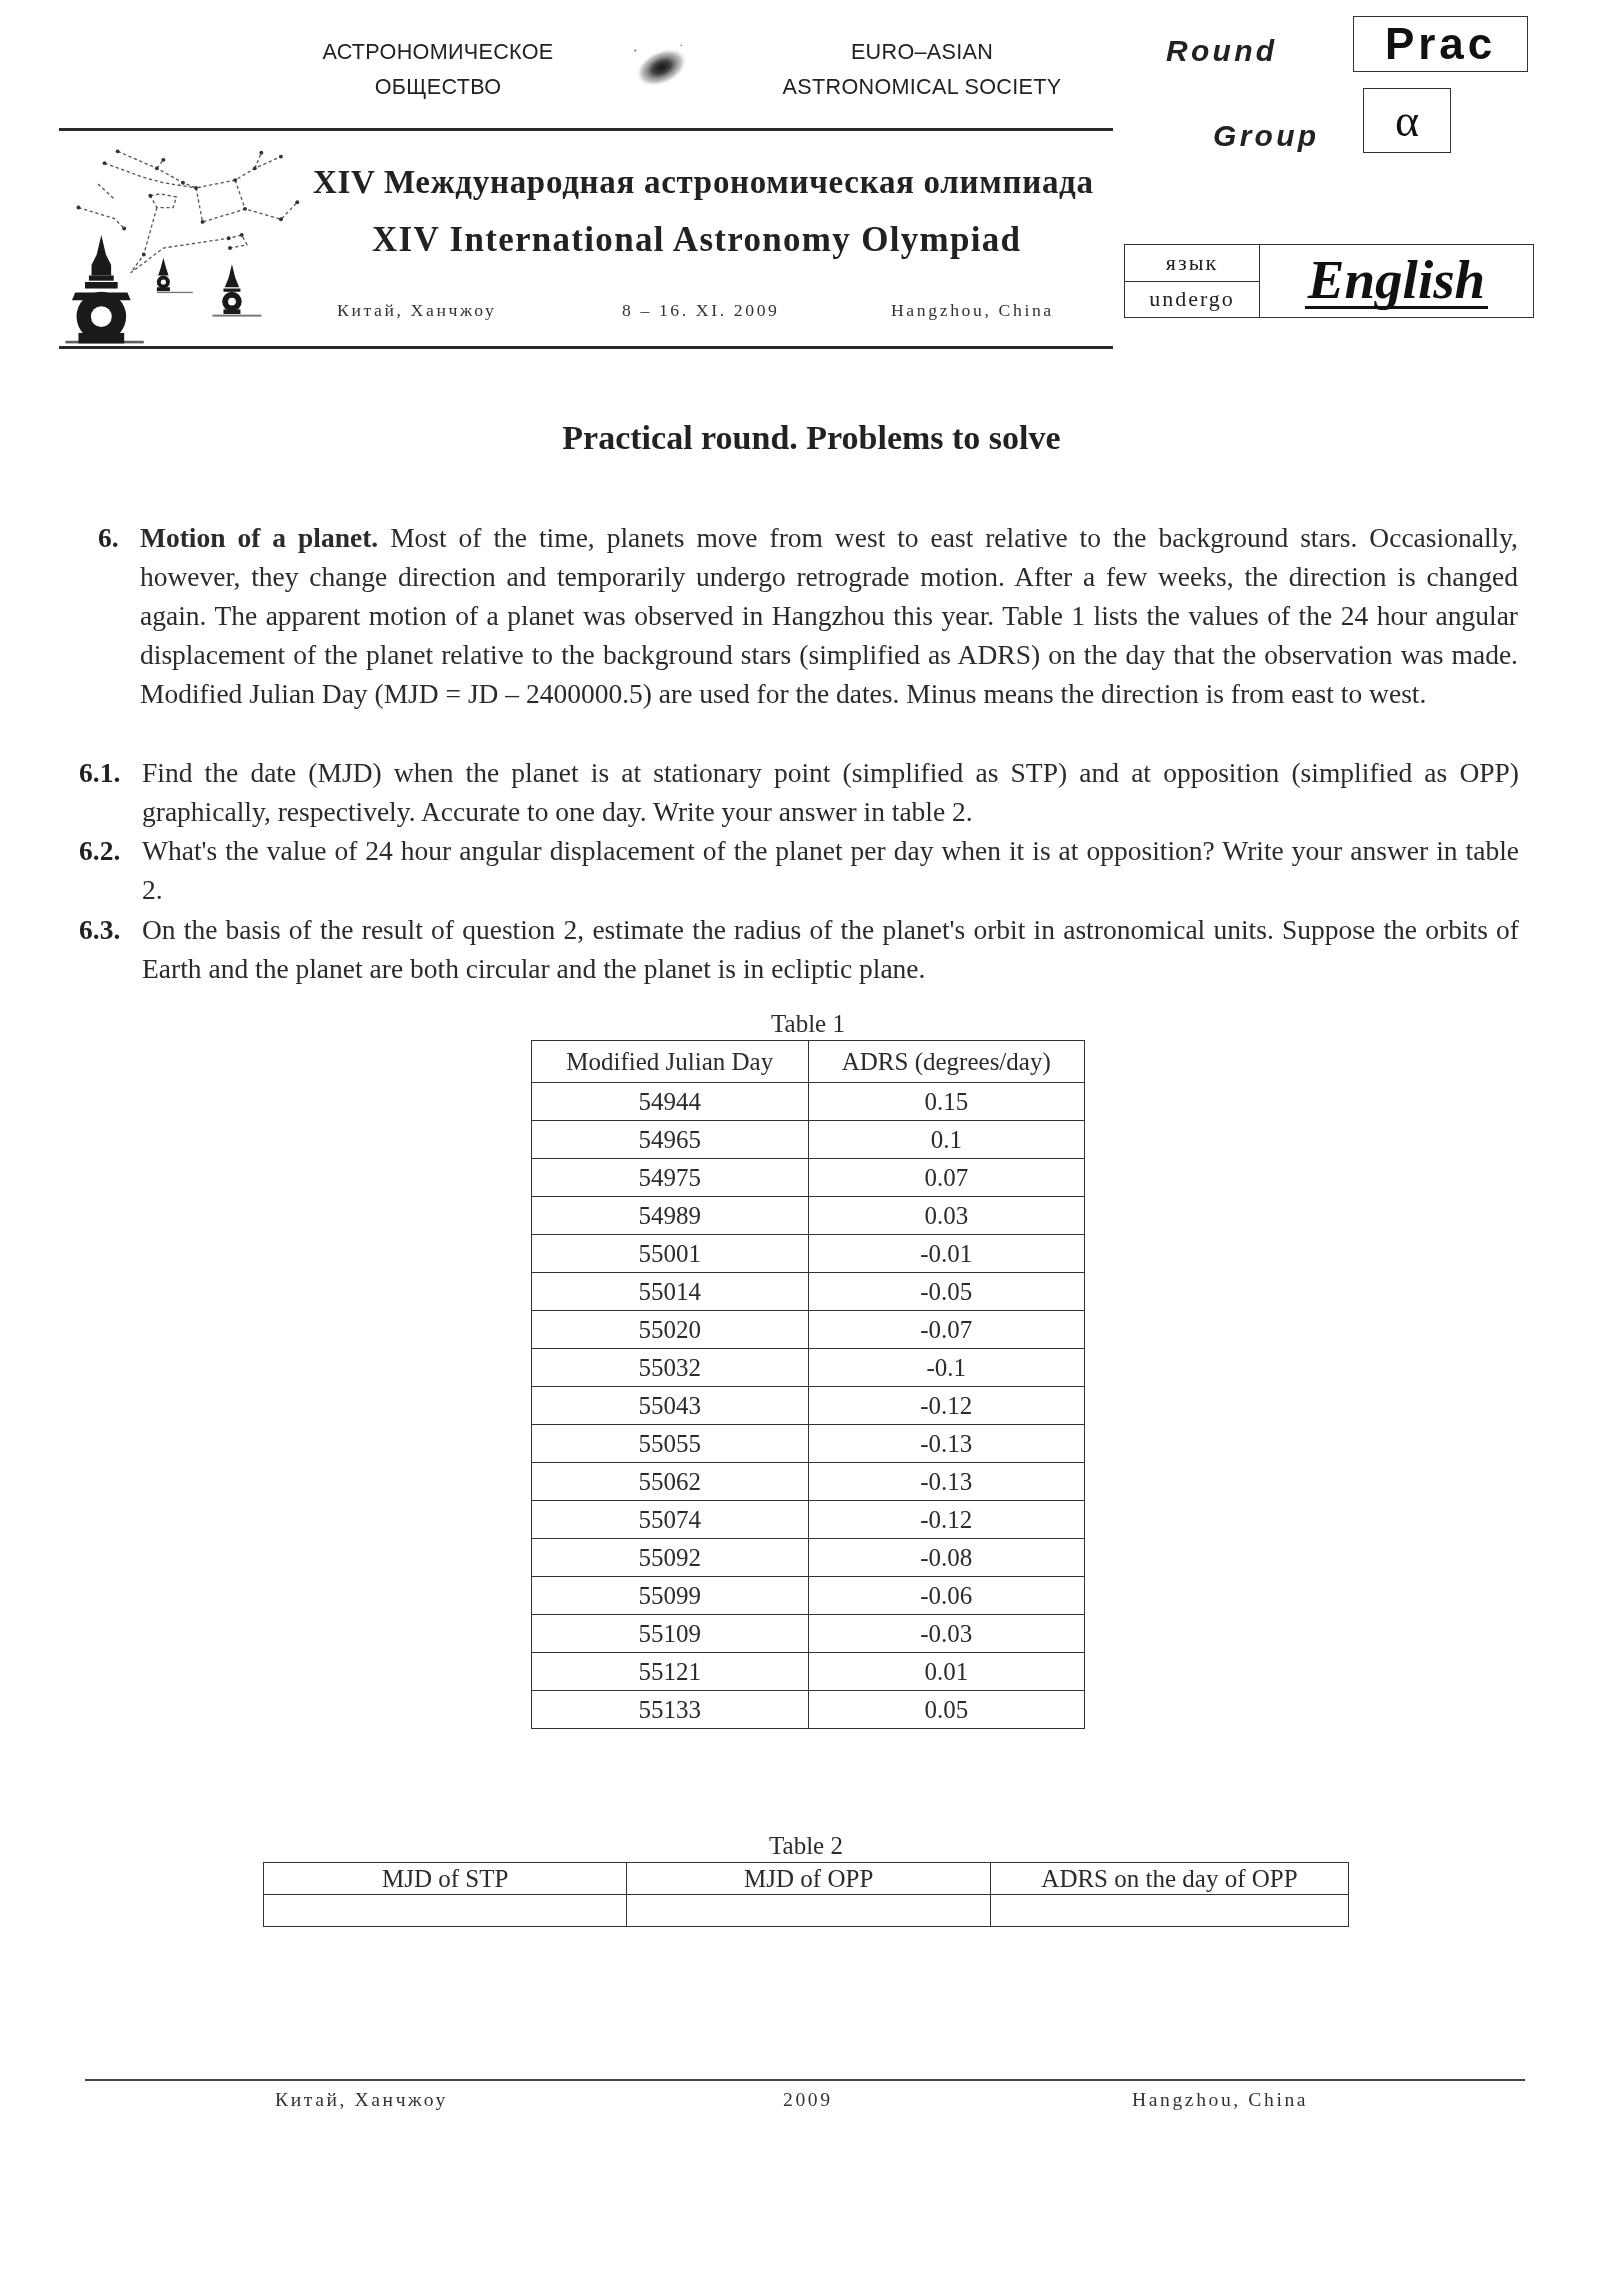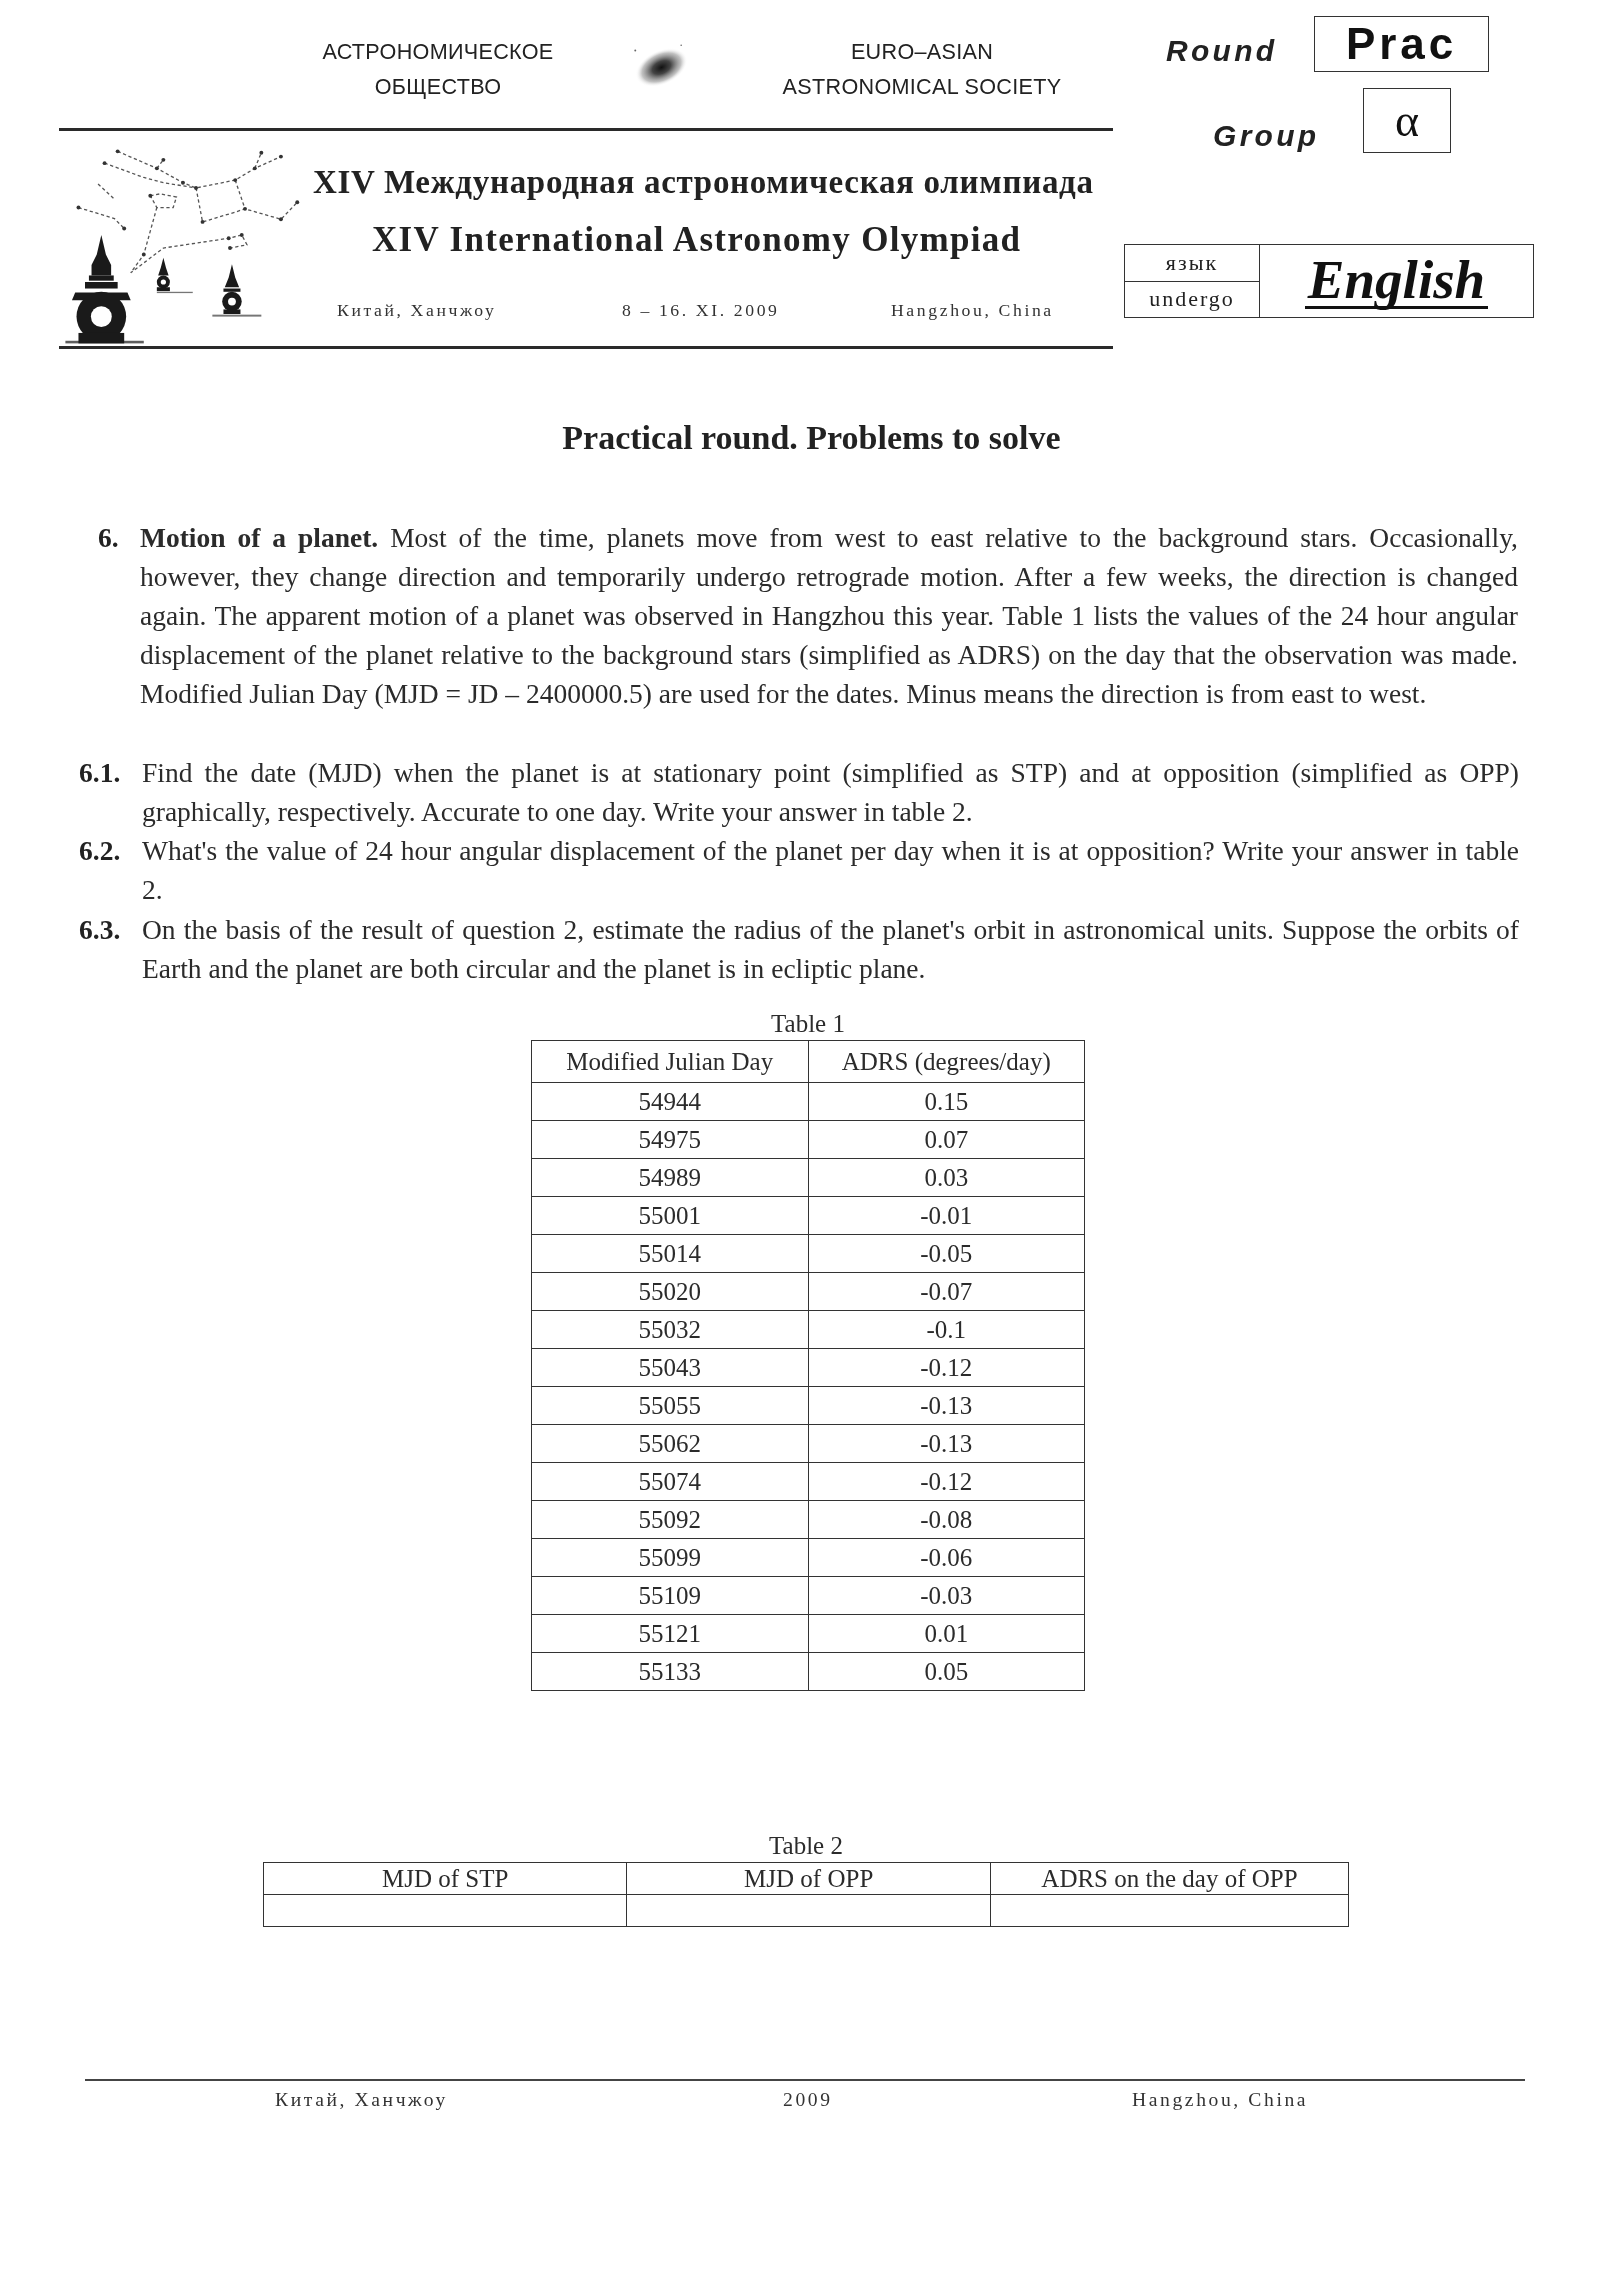--- a/index.html
+++ b/index.html
@@ -145,21 +145,21 @@
 <div class="abs olymp-title" style="left:313px; top:164px; font-size:33px; letter-spacing:0.7px;">XIV Международная астрономическая олимпиада</div>
 <div class="abs olymp-title" style="left:372px; top:220px; font-size:35px; letter-spacing:1.3px;">XIV International Astronomy Olympiad</div>
 
 <div class="abs olymp-sub" style="left:337px; top:300px;">Китай, Ханчжоу</div>
 <div class="abs olymp-sub" style="left:622px; top:300px;">8 – 16. XI. 2009</div>
 <div class="abs olymp-sub" style="left:891px; top:300px;">Hangzhou, China</div>
 
 <div class="abs rule" style="left:59px; top:346px; width:1054px;"></div>
 
 <div class="abs hlabel" style="left:1166px; top:34px;">Round</div>
-<div class="abs hbox" style="left:1314px; top:16.4px; width:173px; height:54px; font-family:'Liberation Sans', sans-serif; font-weight:bold; font-size:44px; letter-spacing:3.9px;">
+<div class="abs hbox" style="left:1353px; top:16.4px; width:173px; height:54px; font-family:'Liberation Sans', sans-serif; font-weight:bold; font-size:44px; letter-spacing:3.9px;">
   <span>Prac</span>
 </div>
 <div class="abs hlabel" style="left:1213px; top:119px;">Group</div>
 <div class="abs hbox" style="left:1363px; top:88px; width:86px; height:63px; font-family:'Liberation Serif', serif; font-size:46px;">
   <span>α</span>
 </div>
 
 <div class="abs lang-table" style="left:1124px; top:244px; width:408px; height:72px;">
   <div class="lang-left">
     <div>язык</div>
@@ -198,20 +198,24 @@
   <thead>
     <tr>
       <th style="width:50%;">Modified Julian Day</th>
       <th>ADRS (degrees/day)</th>
     </tr>
   </thead>
   <tbody id="t1-body">
       <tr>
         <td>54944</td>
         <td>0.15</td>
+      </tr>
+      <tr>
+        <td>54965</td>
+        <td>0.1</td>
       </tr>
       <tr>
         <td>54975</td>
         <td>0.07</td>
       </tr>
       <tr>
         <td>54989</td>
         <td>0.03</td>
       </tr>
       <tr>

